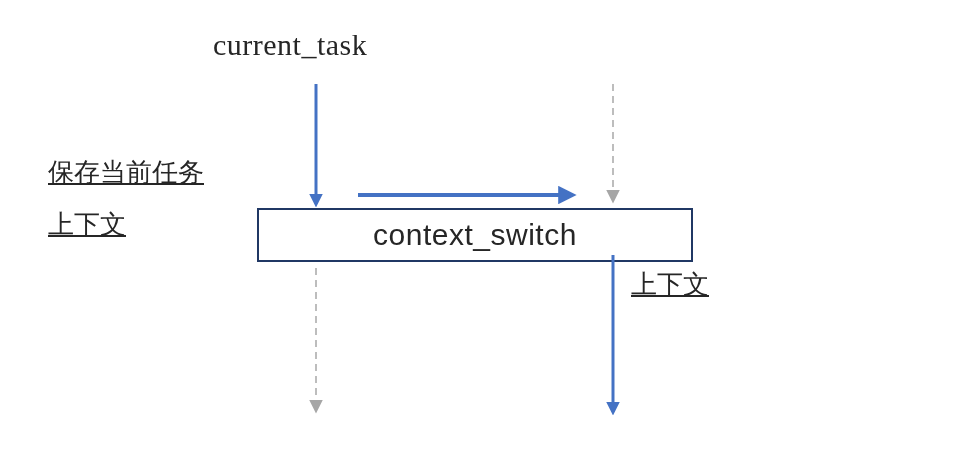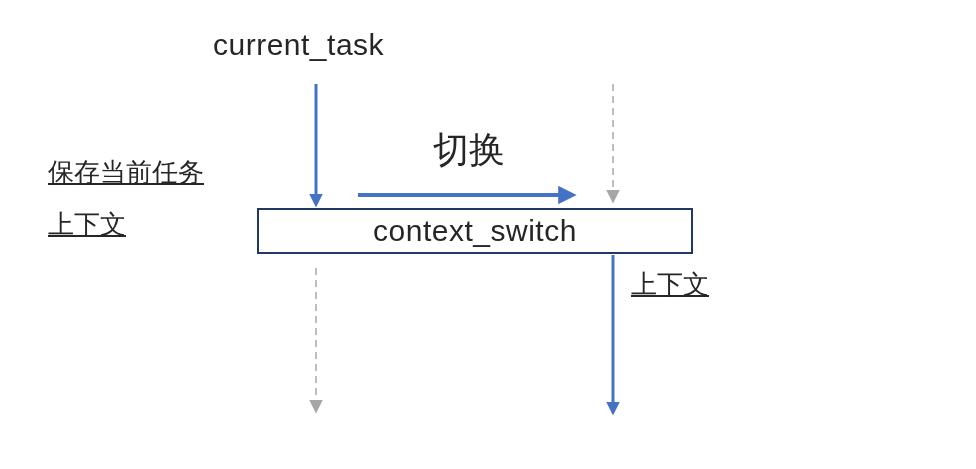--- a/index.html
+++ b/index.html
@@ -13,44 +13,43 @@
   html,body{margin:0;padding:0;background:var(--background);}
   .canvas{
     position:relative;
     width:976px;height:469px;
     background:var(--background);
     font-family:"Liberation Sans", sans-serif;
     color:var(--text);
     overflow:hidden;
   }
   .lbl{position:absolute;white-space:nowrap;}
-  .task-label{font-size:30px;line-height:1;letter-spacing:0.5px;}
+  .task-label{font-size:30px;line-height:1;letter-spacing:0.5px;font-family:Liberation Serif, serif;}
   .switch-label{font-size:36px;line-height:1;}
   .note{font-size:26px;line-height:52px;white-space:nowrap;text-decoration:underline;}
   .cs-box{
-    position:absolute;left:257px;top:208px;width:436px;height:46px;
+    position:absolute;left:257px;top:208px;width:436px;height:54px;
     border:2px solid var(--box_border);
     box-sizing:border-box;
     background:var(--background);
     display:flex;align-items:center;justify-content:center;
     font-size:30px;letter-spacing:0.5px;
   }
   svg.arrows{position:absolute;left:0;top:0;}
   .blue-line{stroke:var(--arrow_blue);fill:none;}
   .gray-line{stroke:var(--dash_gray);fill:none;}
 </style>
 </head>
 <body>
 
 <div class="canvas">
 
   <div class="lbl task-label" style="left:213px;top:30px;">current_task</div>
 
 
-  <div class="lbl switch-label" style="left:433px;top:132px;">切换</div>
 
   <div class="lbl note" style="left:48px;top:146px;">
     <span style="display:block;">保存当前任务</span>
     <span style="display:block;">上下文</span>
   </div>
 
   <div class="lbl note" style="left:631px;top:258px;">
     <span style="display:block;">上下文</span>
   </div>
 

